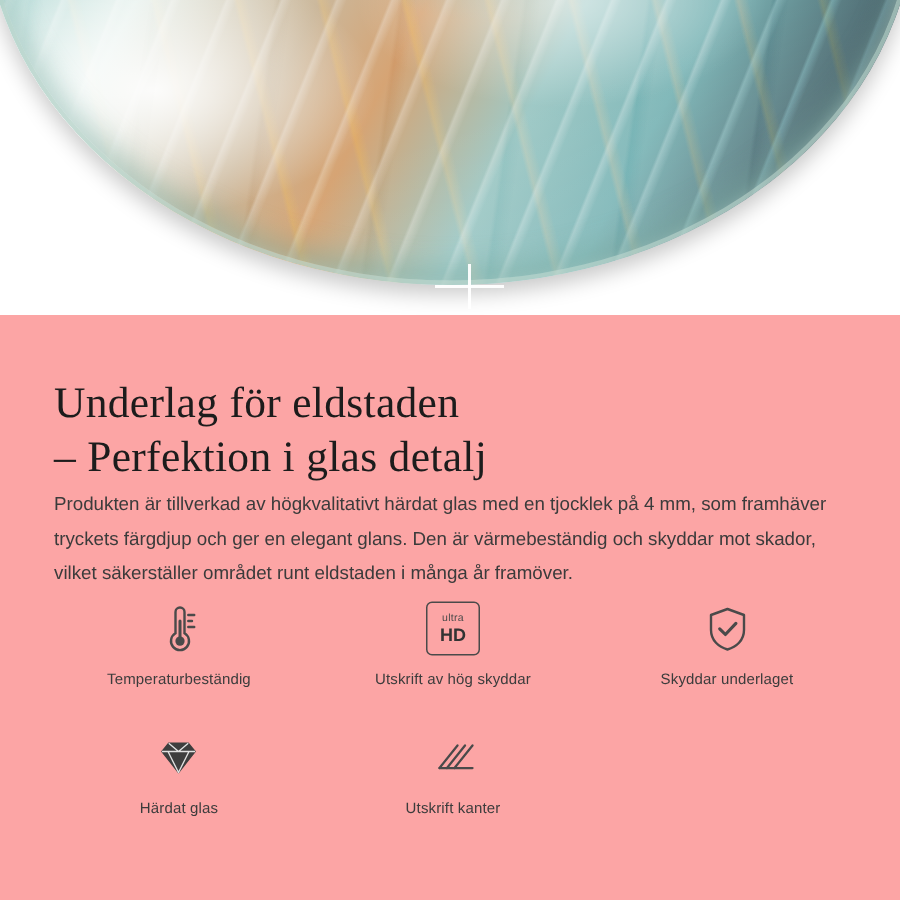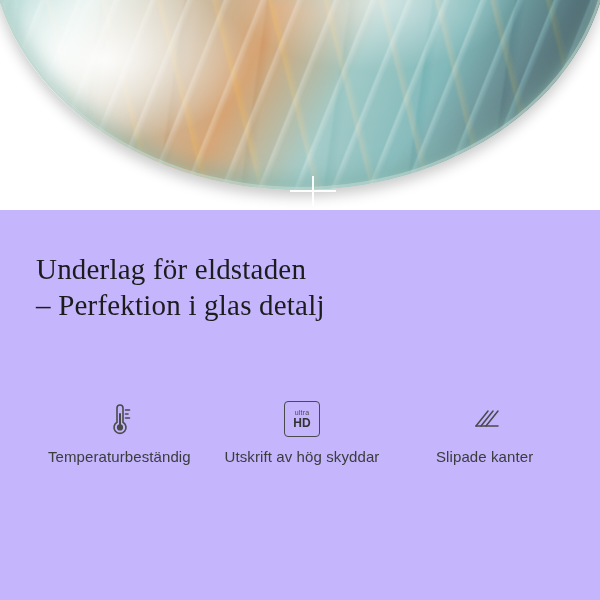--- a/index.html
+++ b/index.html
@@ -10,21 +10,21 @@
     width: 600px;
     height: 600px;
     background: #ffffff;
     font-family: "Liberation Sans", sans-serif;
     overflow: hidden;
   }
   .page {
     position: relative;
     width: 600px;
     height: 600px;
-    background: #c4b5fd;
+    background: #fca5a5;
     overflow: hidden;
   }
 
   
   .hero {
     position: absolute;
     left: 0;
     top: 0;
     width: 600px;
     height: 210px;
@@ -136,21 +136,21 @@
     justify-content: flex-start;
   }
   .feature-icon {
     height: 42px;
     display: flex;
     align-items: center;
     justify-content: flex-end;
   }
   .feature-label {
     margin-top: 8px;
-    font-size: 15px;
+    font-size: 10px;
     color: #3c3c3c;
     text-align: center;
     letter-spacing: 0.1px;
   }
   .hd-badge {
     width: 34px;
     height: 34px;
     border: 1.6px solid #4a4a4a;
     border-radius: 4px;
     display: flex;
@@ -183,20 +183,21 @@
       <div class="hero-edge"></div>
     </div>
     <div class="hero-glint"></div>
   </div>
 
   <h1 class="heading">
     <span class="line">Underlag för eldstaden</span>
     <span class="line">– Perfektion i glas detalj</span>
   </h1>
 
+  <p class="body-copy">Produkten är tillverkad av högkvalitativt härdat glas med en tjocklek på 4 mm, som framhäver tryckets färgdjup och ger en elegant glans. Den är värmebeständig och skyddar mot skador, vilket säkerställer området runt eldstaden i många år framöver.</p>
 
   <div class="features">
 
     <div class="feature">
       <div class="feature-icon">
         <svg width="40" height="40" viewBox="0 0 40 40" fill="none" stroke="#4a4a4a" stroke-width="1.6" stroke-linecap="round">
           <path d="M18 9a3 3 0 0 1 6 0v14.2a6 6 0 1 1-6 0z"></path>
           <circle cx="21" cy="28.4" r="3.1" fill="#4a4a4a" stroke="none"></circle>
           <line x1="21" y1="15" x2="21" y2="26.5" stroke-width="2"></line>
           <line x1="26.5" y1="11" x2="30.5" y2="11"></line>
@@ -210,29 +211,47 @@
     <div class="feature">
       <div class="feature-icon">
         <div class="hd-badge">
           <span class="u">ultra</span>
           <span class="hd">HD</span>
         </div>
       </div>
       <div class="feature-label">Utskrift av hög skyddar</div>
     </div>
 
-
+    <div class="feature">
+      <div class="feature-icon">
+        <svg width="40" height="40" viewBox="0 0 40 40" fill="none" stroke="#4a4a4a" stroke-width="1.6" stroke-linejoin="round">
+          <path d="M20 7l11 4v10c0 7-5.2 11.4-11 13-5.8-1.6-11-6-11-13V11z"></path>
+          <path d="M14.8 20.2l3.8 3.8 7-7.4" stroke-width="2.1" stroke-linecap="round"></path>
+        </svg>
+      </div>
+      <div class="feature-label">Skyddar underlaget</div>
+    </div>
+
+    <div class="feature">
+      <div class="feature-icon">
+        <svg width="40" height="40" viewBox="0 0 40 40" fill="#3e3e3e" stroke="#3e3e3e" stroke-width="1" stroke-linejoin="round">
+          <path d="M9 16l4.5-5.5h13L31 16 20 30z"></path>
+          <path d="M9 16h22M13.5 10.5L20 16l6.5-5.5M20 16l-7 0 7 14 7-14z" fill="none" stroke="#ffffff" stroke-width="0.9" opacity="0.85"></path>
+        </svg>
+      </div>
+      <div class="feature-label">Härdat glas</div>
+    </div>
 
     <div class="feature">
       <div class="feature-icon">
         <svg width="40" height="40" viewBox="0 0 40 40" fill="none" stroke="#4a4a4a" stroke-width="1.5" stroke-linecap="round">
           <path d="M11 27L23 12"></path>
           <path d="M16 27L28 12"></path>
           <path d="M21 27L33 12"></path>
           <path d="M11 27h22"></path>
         </svg>
       </div>
-      <div class="feature-label">Slipade kanter</div>
+      <div class="feature-label">Utskrift kanter</div>
     </div>
 
 
   </div>
 </div>
 
 </body></html>

